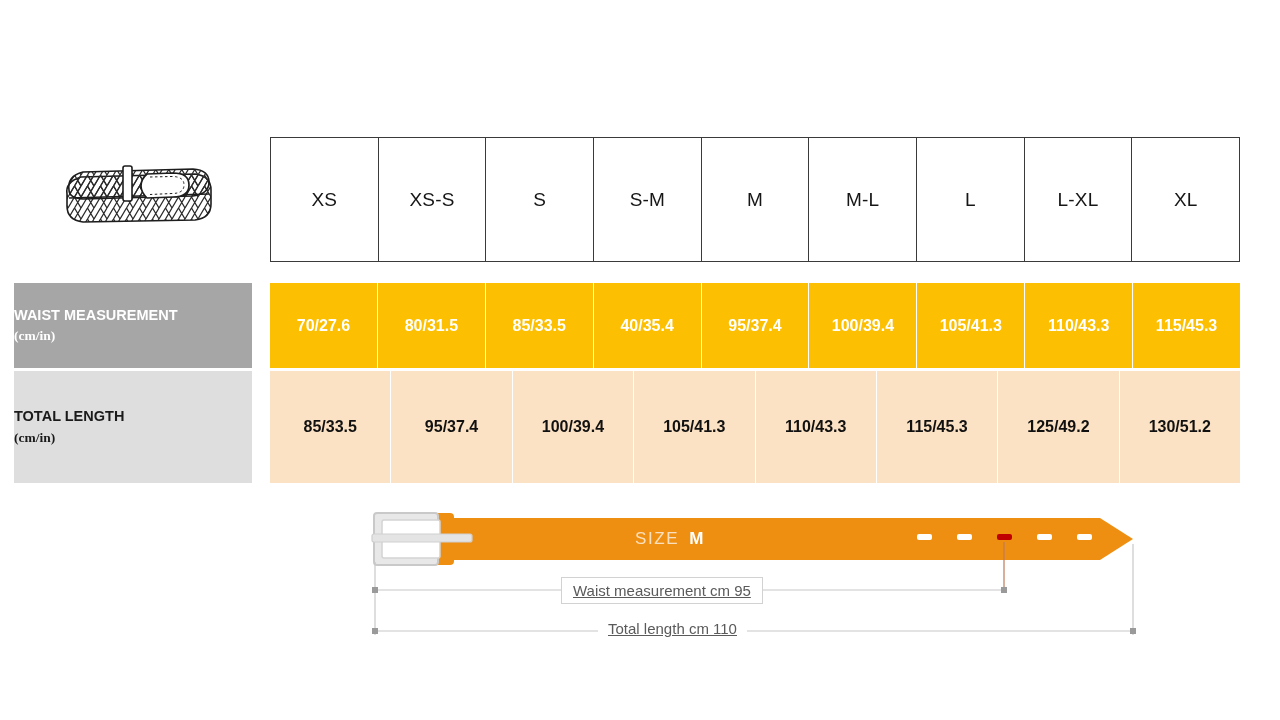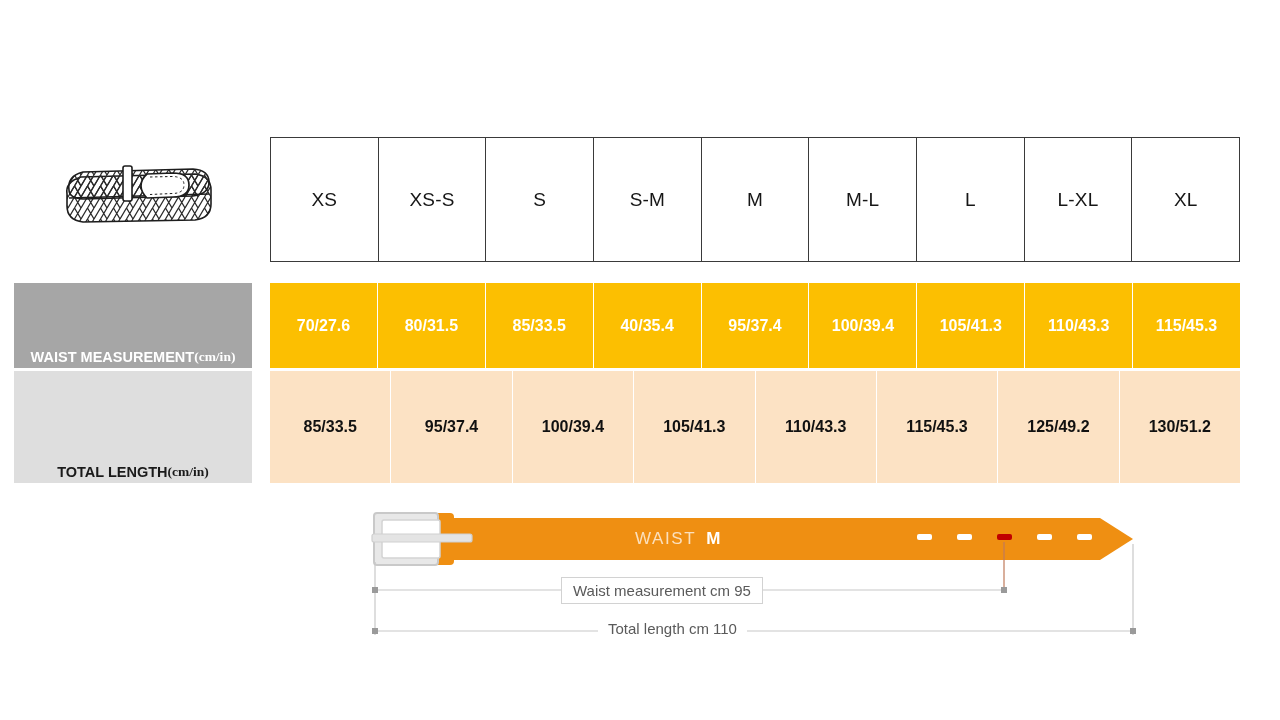--- a/index.html
+++ b/index.html
@@ -57,22 +57,22 @@
     width: 1240px;
     display: flex;
   }
   #waist-row  { top: 283px; height: 85px; }
   #length-row { top: 371px; height: 112px; }
 
   .row-label {
     width: 238px;
     margin-left: 14px;
     display: flex;
-    flex-direction: row;
-    align-items: flex-end;
+    flex-direction: column;
+    align-items: flex-start;
     justify-content: center;
     text-align: center;
     font-weight: bold;
     font-size: 14.5px;
     line-height: 1.55;
     box-sizing: border-box;
   }
   #waist-row .row-label  { background: #a6a6a6; color: #ffffff; }
   #length-row .row-label { background: #dedede; color: #1a1a1a; }
   .row-label .lbl-sub { font-size: 13.5px; font-family: Liberation Serif, serif; }
@@ -122,20 +122,21 @@
     letter-spacing: .6px;
     margin-left: 10px;
   }
 
   .dim-label {
     position: absolute;
     font-size: 15px;
     color: #5a5a5a;
     white-space: nowrap;
     background: #ffffff;
+    text-decoration: underline;
   }
   #waist-dim-label {
     left: 561px;
     top: 577px;
     padding: 4px 11px;
     border: 1px solid #d2d2d2;
   }
   #length-dim-label {
     left: 598px;
     top: 618px;
@@ -240,18 +241,18 @@
     <rect x="17" y="87" width="6" height="6" fill="#9a9a9a"></rect>
     <rect x="646" y="87" width="6" height="6" fill="#9a9a9a"></rect>
 
     <line x1="20" y1="131" x2="778" y2="131" stroke="#c8c8c8" stroke-width="1.2"></line>
     <rect x="17" y="128" width="6" height="6" fill="#9a9a9a"></rect>
     <rect x="775" y="128" width="6" height="6" fill="#9a9a9a"></rect>
   </svg>
 </div>
 
 <div id="size-tag">
-  <span>WAIST</span><span class="size-value">M</span>
+  <span>SIZE</span><span class="size-value">M</span>
 </div>
 
 <div class="dim-label" id="waist-dim-label">Waist measurement cm 95</div>
 
 <div class="dim-label" id="length-dim-label">Total length cm 110</div>
 
 </body></html>

